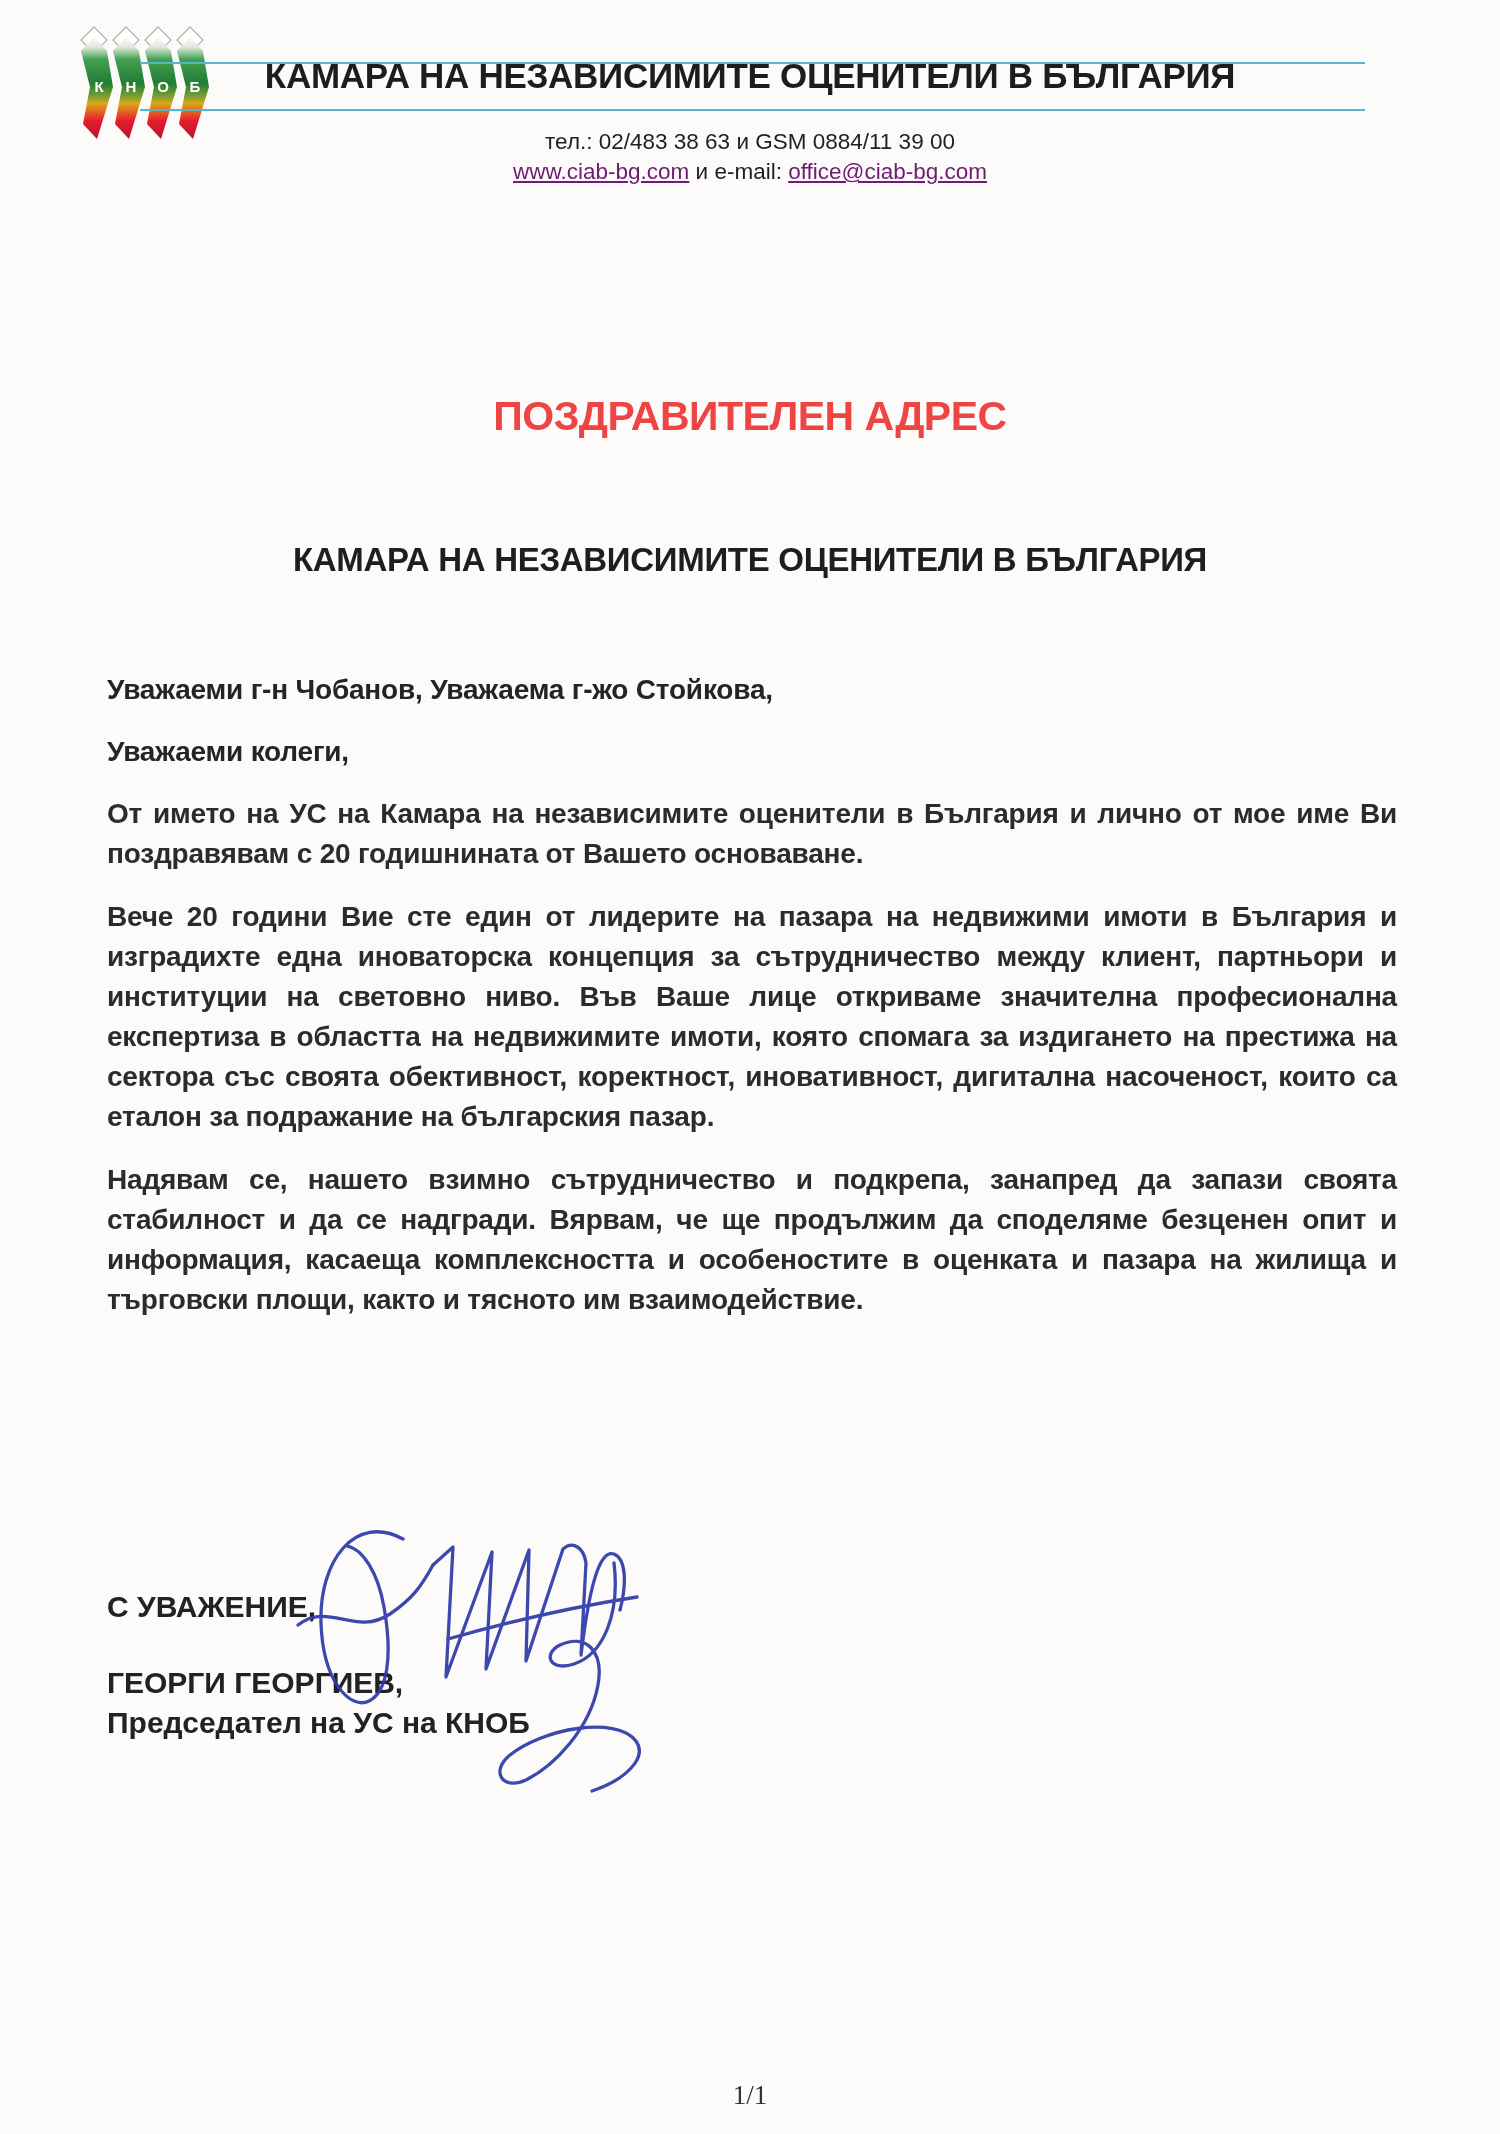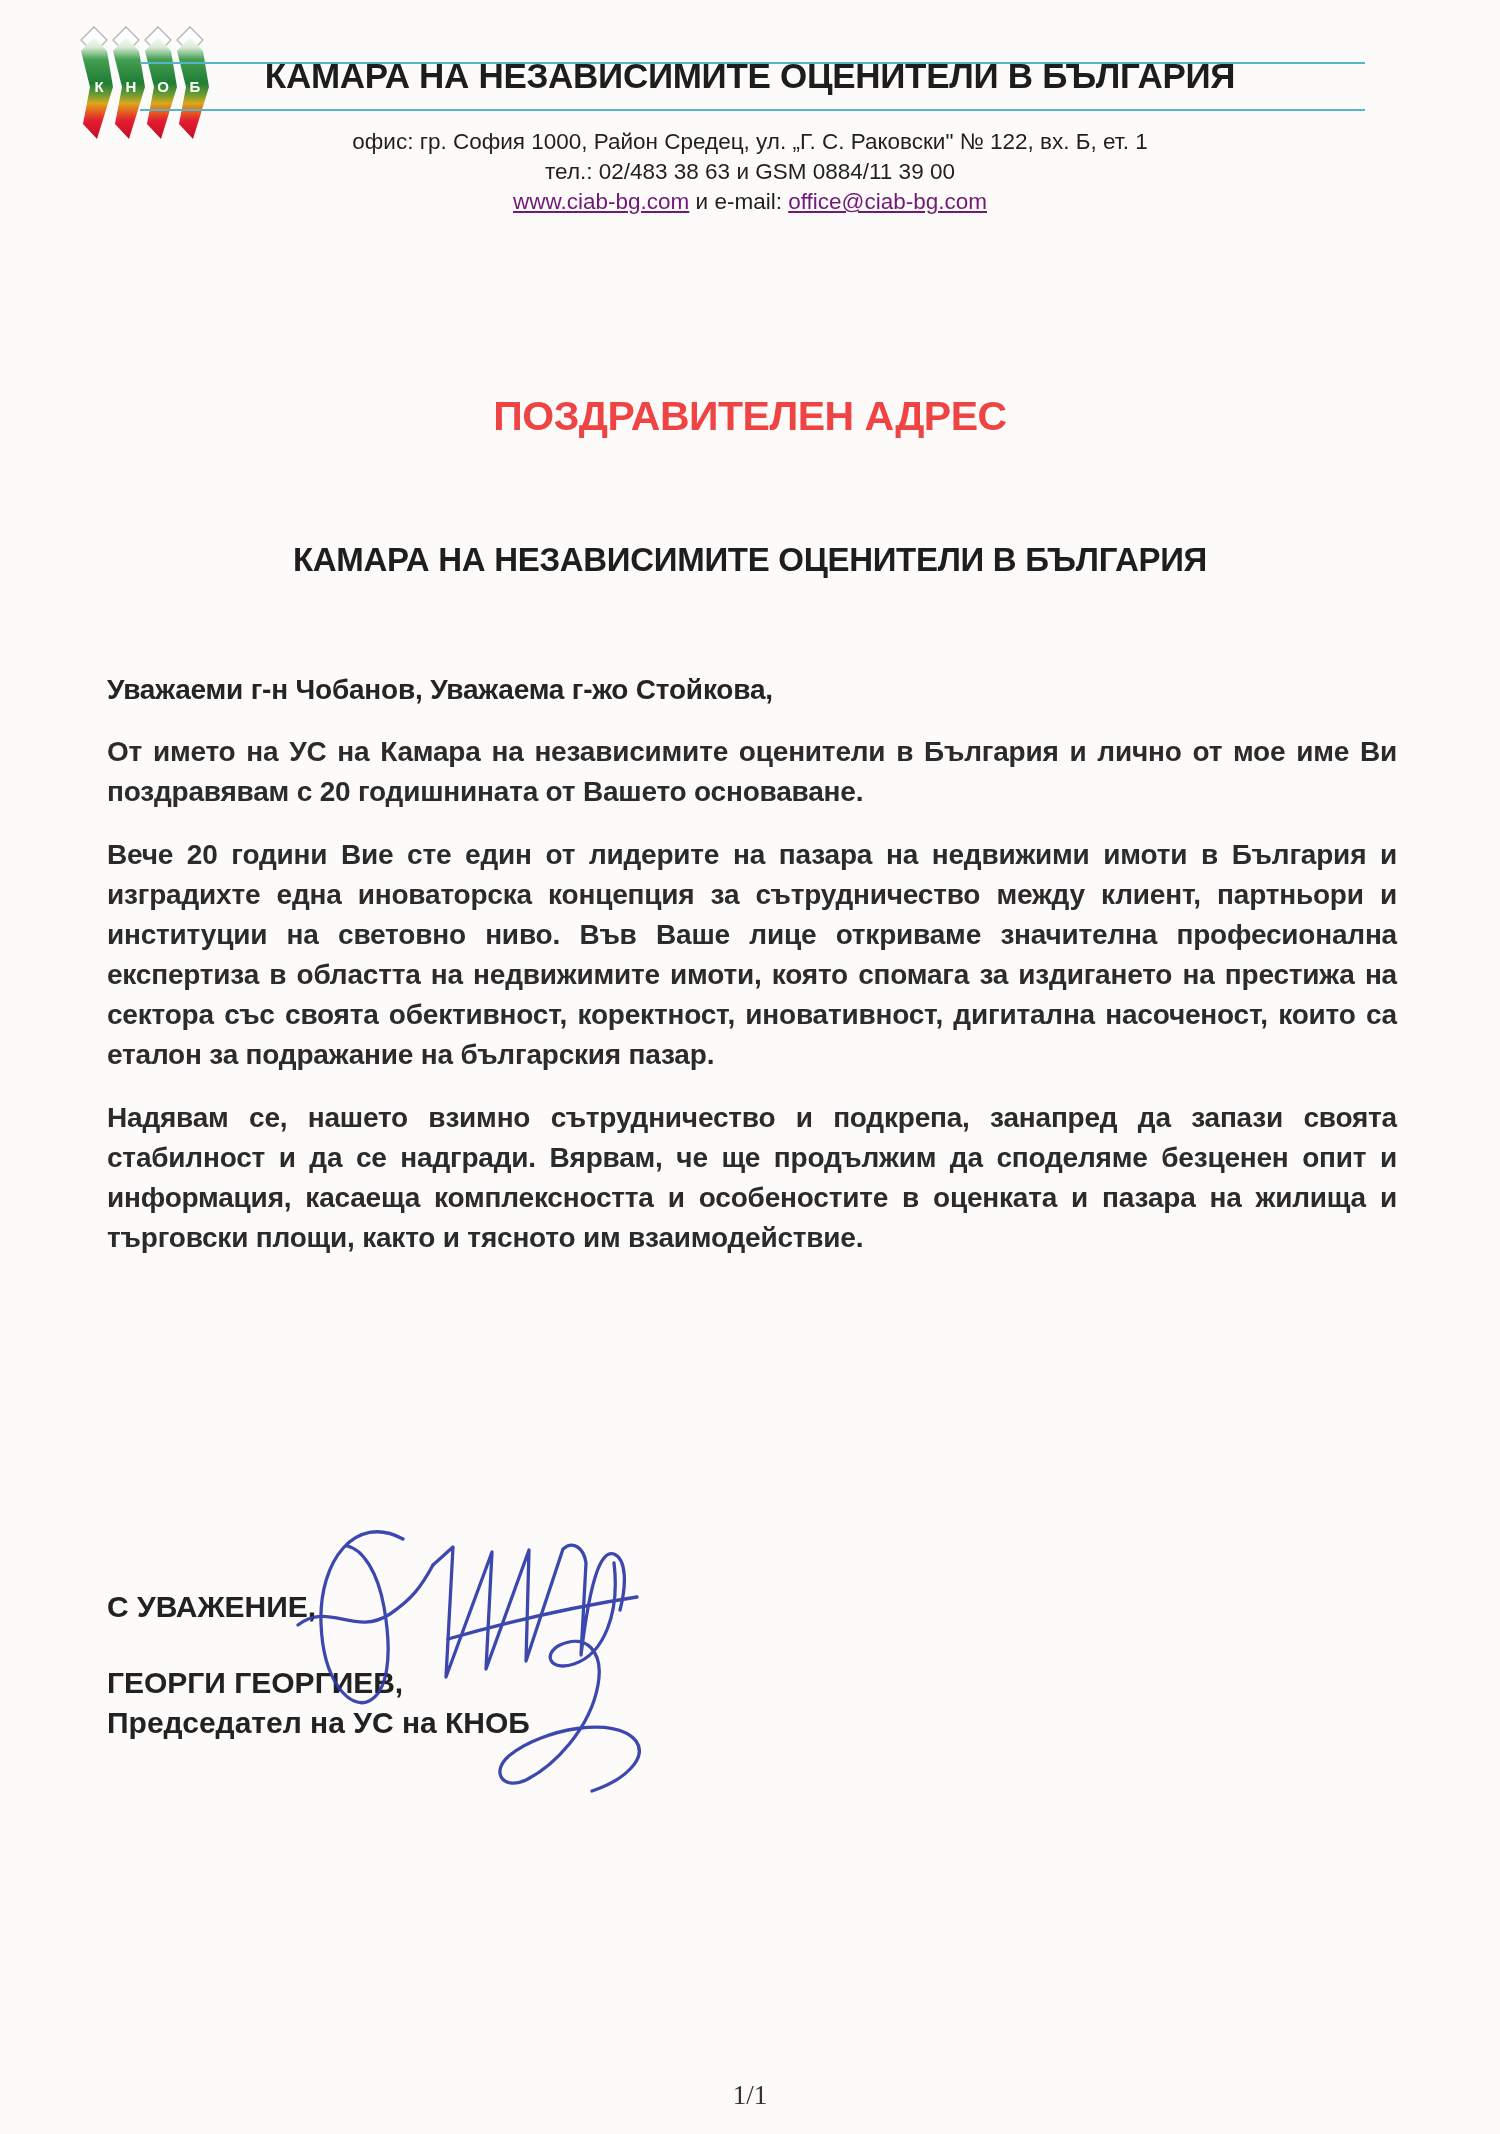--- a/index.html
+++ b/index.html
@@ -100,32 +100,32 @@
       <text x="21" y="67" text-anchor="middle" font-size="15" font-weight="bold" fill="#ffffff" font-family="Liberation Sans, sans-serif">Б</text>
     </g>
   </svg>
 
   <div class="rule top"></div>
   <div class="rule bottom"></div>
 
   <div class="org-name">КАМАРА НА НЕЗАВИСИМИТЕ ОЦЕНИТЕЛИ В БЪЛГАРИЯ</div>
 
   <div class="contact">
-    <div>офис: гр. София 1000, Район Средец, ул. „Г. С. Раковски" № 122, вх. Б, ет. 1</div>
     <div>тел.: 02/483 38 63 и GSM 0884/11 39 00</div>
     <div>
       <a href="#">www.ciab-bg.com</a><span> и e-mail: </span><a href="#">office@ciab-bg.com</a>
     </div>
   </div>
 
   <div class="doc-title">ПОЗДРАВИТЕЛЕН АДРЕС</div>
   <div class="doc-sub2">КАМАРА НА НЕЗАВИСИМИТЕ ОЦЕНИТЕЛИ В БЪЛГАРИЯ</div>
 
   <div class="body-text">
     <p class="salut">Уважаеми г-н Чобанов, Уважаема г-жо Стойкова,</p>
+    <p class="salut">Уважаеми колеги,</p>
     <p>От името на УС на Камара на независимите оценители в България и лично от мое име Ви поздравявам с 20 годишнината от Вашето основаване.</p>
     <p>Вече 20 години Вие сте един от лидерите на пазара на недвижими имоти в България и изградихте една иноваторска концепция за сътрудничество между клиент, партньори и институции на световно ниво. Във Ваше лице откриваме значителна професионална експертиза в областта на недвижимите имоти, която спомага за издигането на престижа на сектора със своята обективност, коректност, иновативност, дигитална насоченост, които са еталон за подражание на българския пазар.</p>
     <p>Надявам се, нашето взимно сътрудничество и подкрепа, занапред да запази своята стабилност и да се надгради. Вярвам, че ще продължим да споделяме безценен опит и информация, касаеща комплексността и особеностите в оценката и пазара на жилища и търговски площи, както и тясното им взаимодействие.</p>
   </div>
 
   <div class="closing regards">С УВАЖЕНИЕ,</div>
   <div class="closing signer-name">ГЕОРГИ ГЕОРГИЕВ,</div>
   <div class="closing signer-title">Председател на УС на КНОБ</div>
 
   <svg class="signature" viewBox="0 0 405 325" aria-hidden="true">

